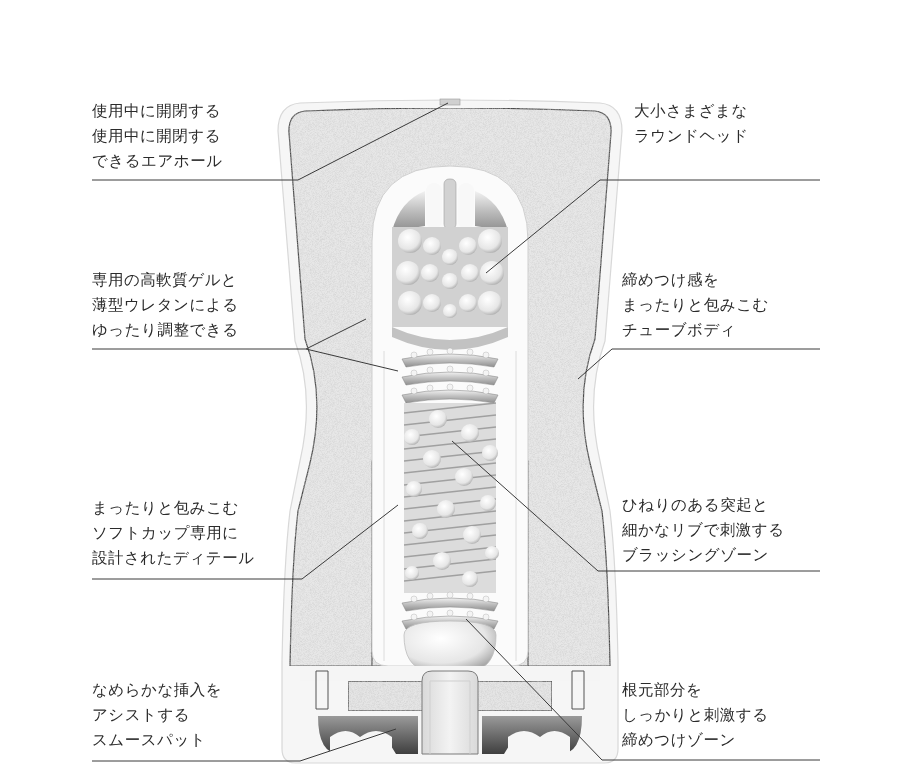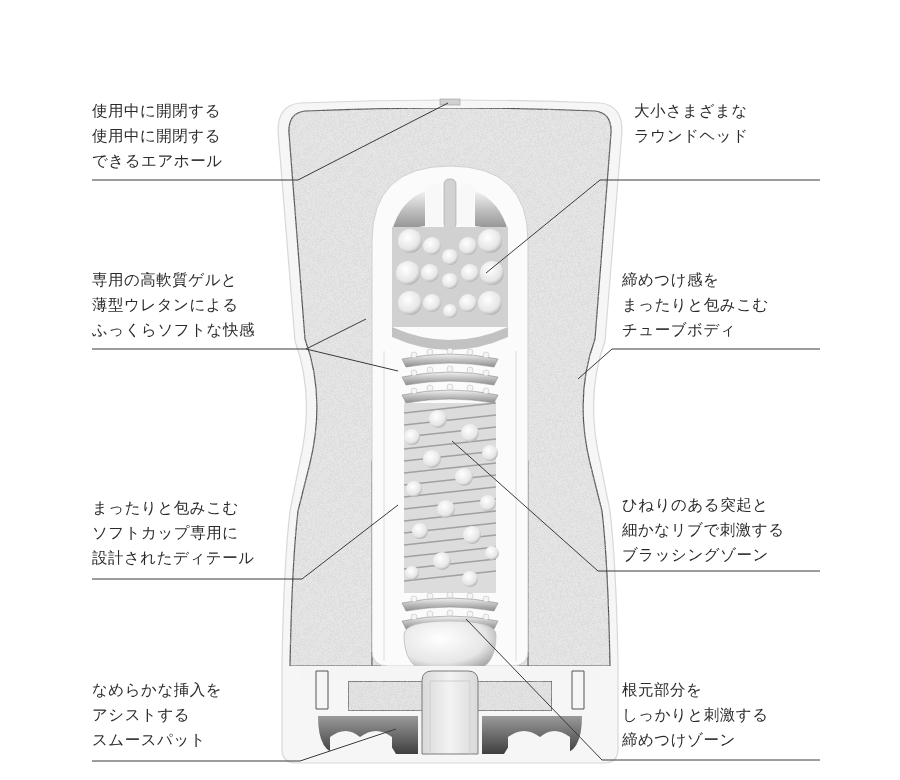--- a/index.html
+++ b/index.html
@@ -183,21 +183,21 @@
   </div>
 
   <div class="label" style="left:634px; top:58px;">
     <span class="ln">大小さまざまな</span>
     <span class="ln">ラウンドヘッド</span>
   </div>
 
   <div class="label" style="left:92px; top:227px;">
     <span class="ln">専用の高軟質ゲルと</span>
     <span class="ln">薄型ウレタンによる</span>
-    <span class="ln">ふっくらソフトな快感</span>
+    <span class="ln">ゆったり調整できる</span>
   </div>
 
   <div class="label" style="left:622px; top:227px;">
     <span class="ln">締めつけ感を</span>
     <span class="ln">まったりと包みこむ</span>
     <span class="ln">チューブボディ</span>
   </div>
 
   <div class="label" style="left:92px; top:455px;">
     <span class="ln">まったりと包みこむ</span>

